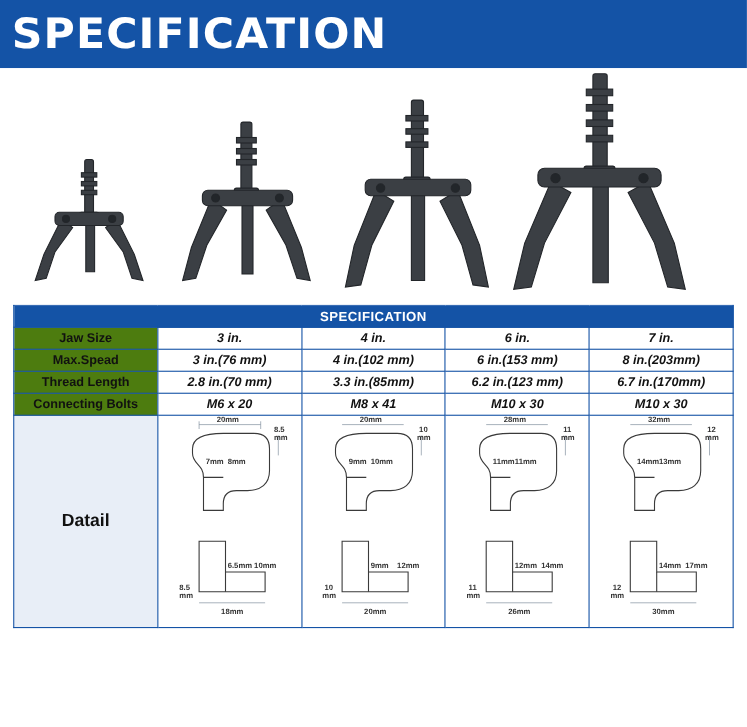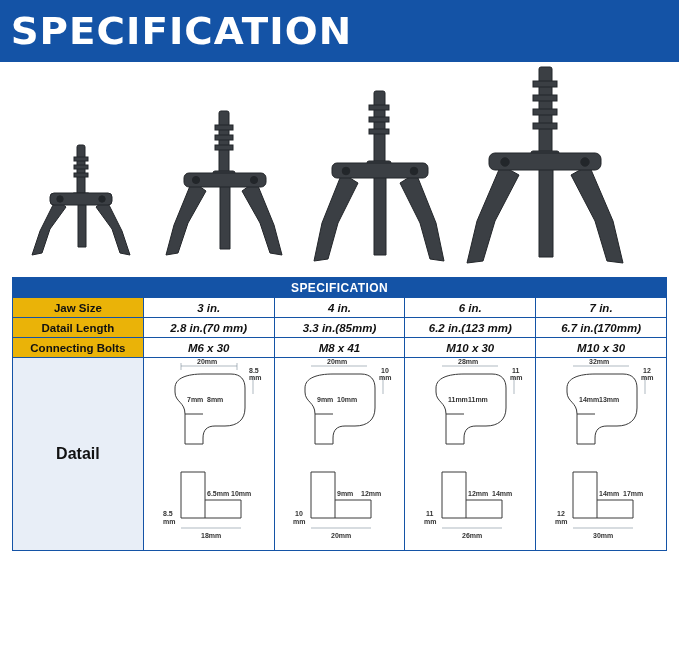--- a/index.html
+++ b/index.html
@@ -69,21 +69,21 @@
     color: #111;
   }
   .tbl-title {
     background: #1453a6;
     color: #ffffff !important;
     font-size: 12px;
     letter-spacing: .4px;
     height: 20px;
   }
   .rowlabel {
-    background: #eab308;
+    background: #4d7c0f;
     font-size: 11.5px;
     width: 120px;
   }
   .valcell { font-size: 11.5px; font-weight: bold; font-style: italic; }
 
   .detail-label {
     background: #e8eef7;
     font-size: 16px;
     font-weight: bold;
   }
@@ -208,34 +208,41 @@
       </tr>
 
       <tr>
         <td class="rowlabel">Jaw Size</td>
         <td class="valcell">3 in.</td>
         <td class="valcell">4 in.</td>
         <td class="valcell">6 in.</td>
         <td class="valcell">7 in.</td>
       </tr>
 
-
-
-      <tr>
-        <td class="rowlabel">Datail Length</td>
+      <tr>
+        <td class="rowlabel">Max.Spead</td>
+        <td class="valcell">3 in.(76 mm)</td>
+        <td class="valcell">4 in.(102 mm)</td>
+        <td class="valcell">6 in.(153 mm)</td>
+        <td class="valcell">8 in.(203mm)</td>
+      </tr>
+
+
+      <tr>
+        <td class="rowlabel">Thread Length</td>
         <td class="valcell">2.8 in.(70 mm)</td>
         <td class="valcell">3.3 in.(85mm)</td>
         <td class="valcell">6.2 in.(123 mm)</td>
         <td class="valcell">6.7 in.(170mm)</td>
       </tr>
 
 
       <tr>
         <td class="rowlabel">Connecting Bolts</td>
-        <td class="valcell">M6 x 30</td>
+        <td class="valcell">M6 x 20</td>
         <td class="valcell">M8 x 41</td>
         <td class="valcell">M10 x 30</td>
         <td class="valcell">M10 x 30</td>
       </tr>
 
       <tr>
         <td class="detail-label">Datail</td>
 
         <td class="detail-cell">
           <div class="detail-inner">

